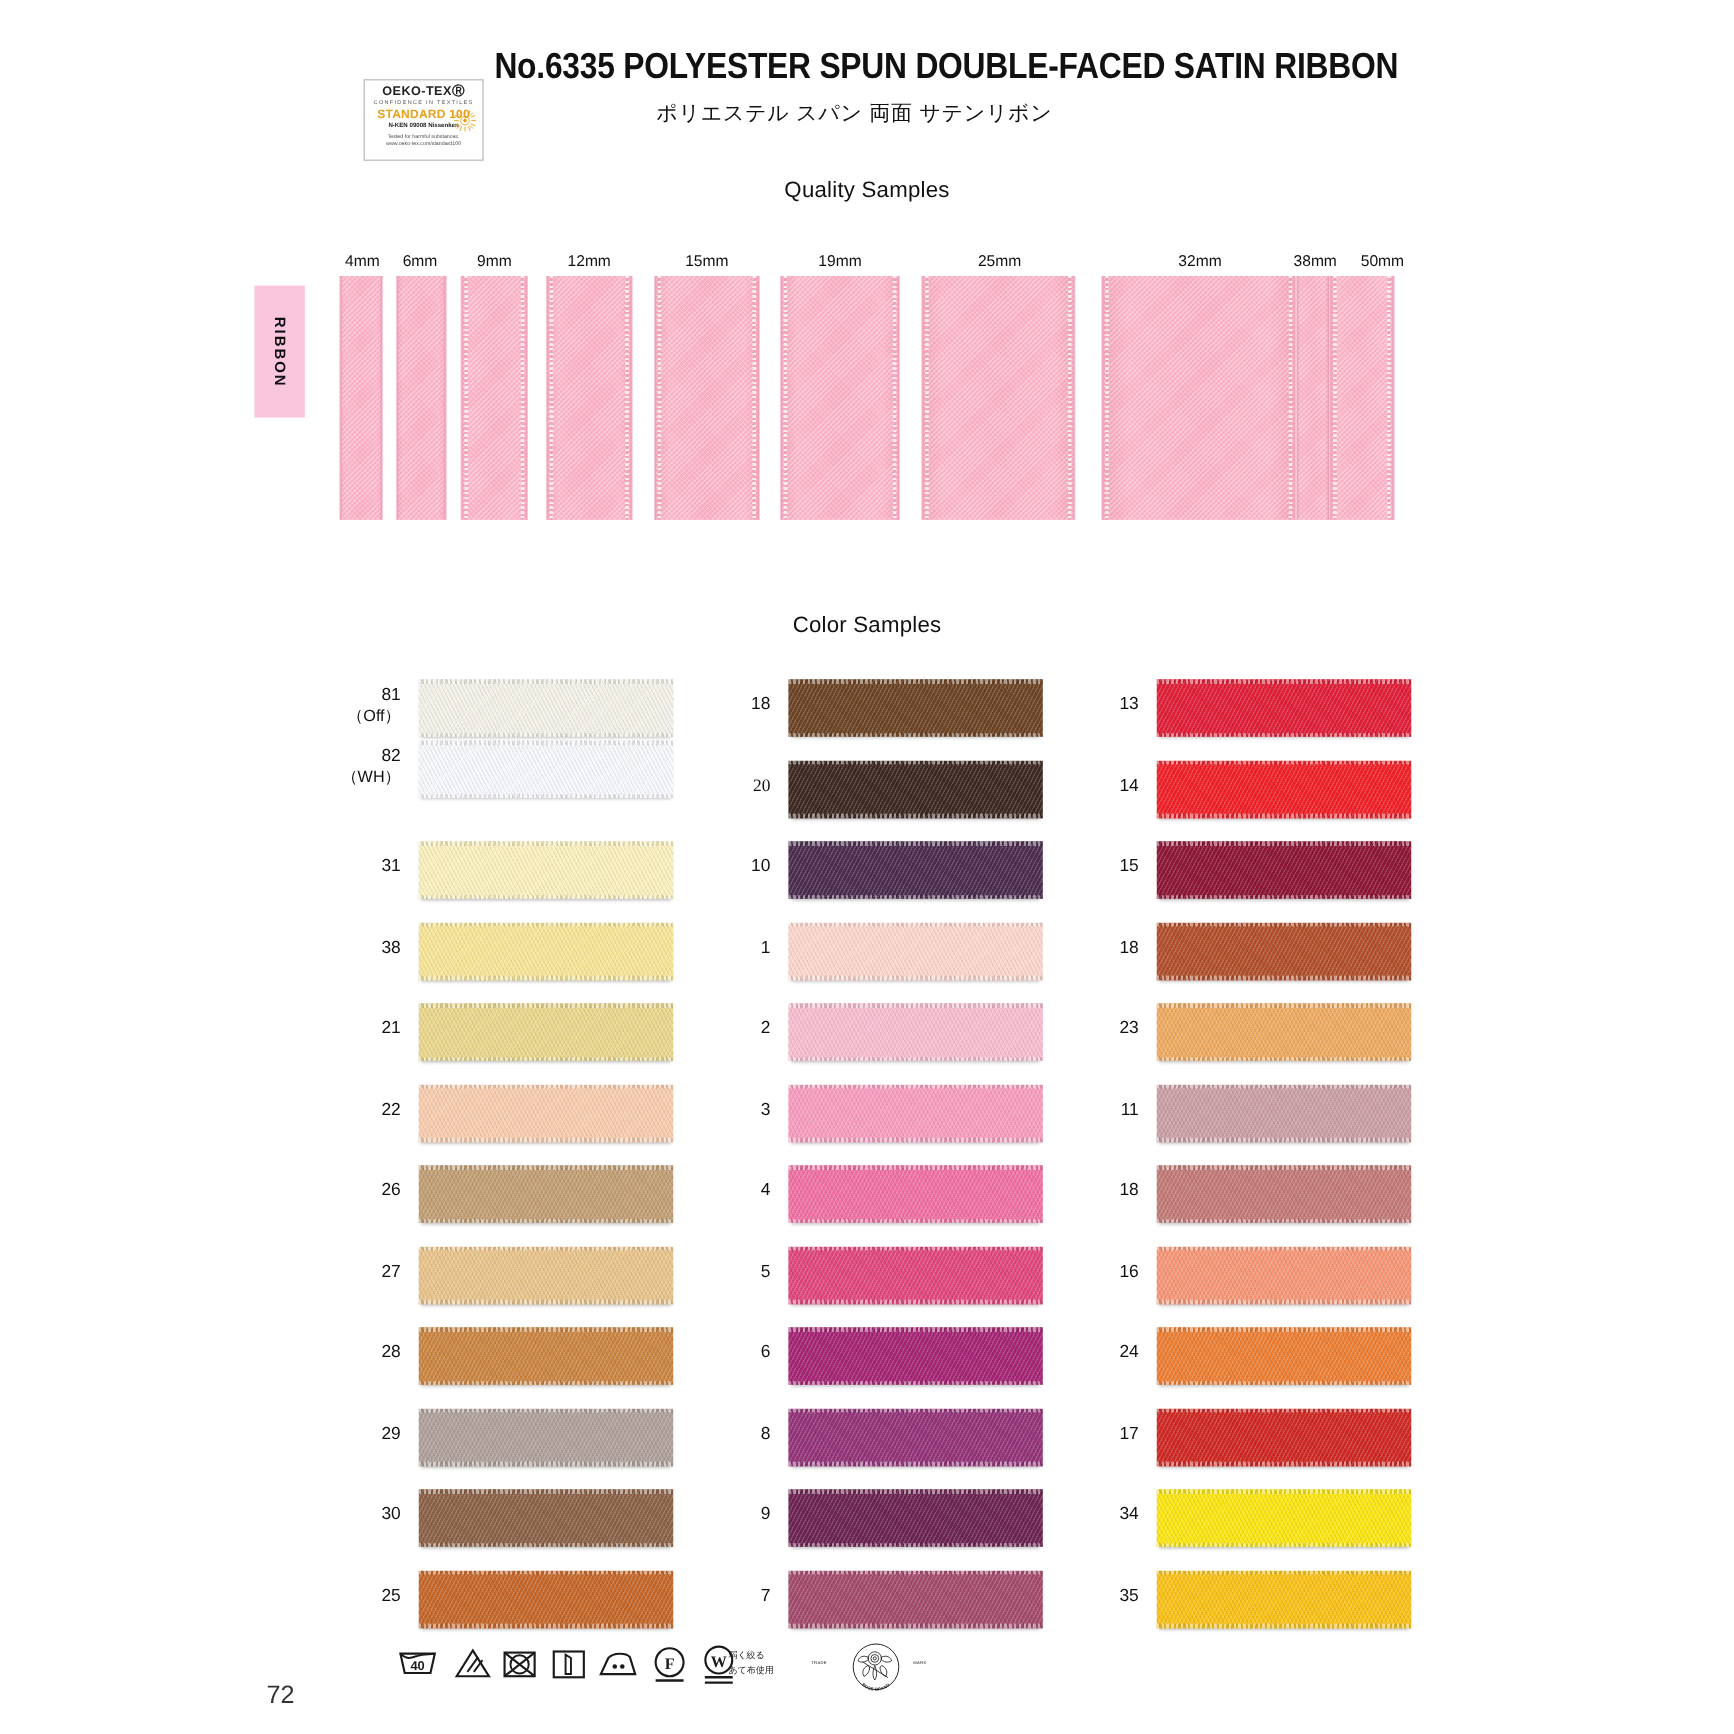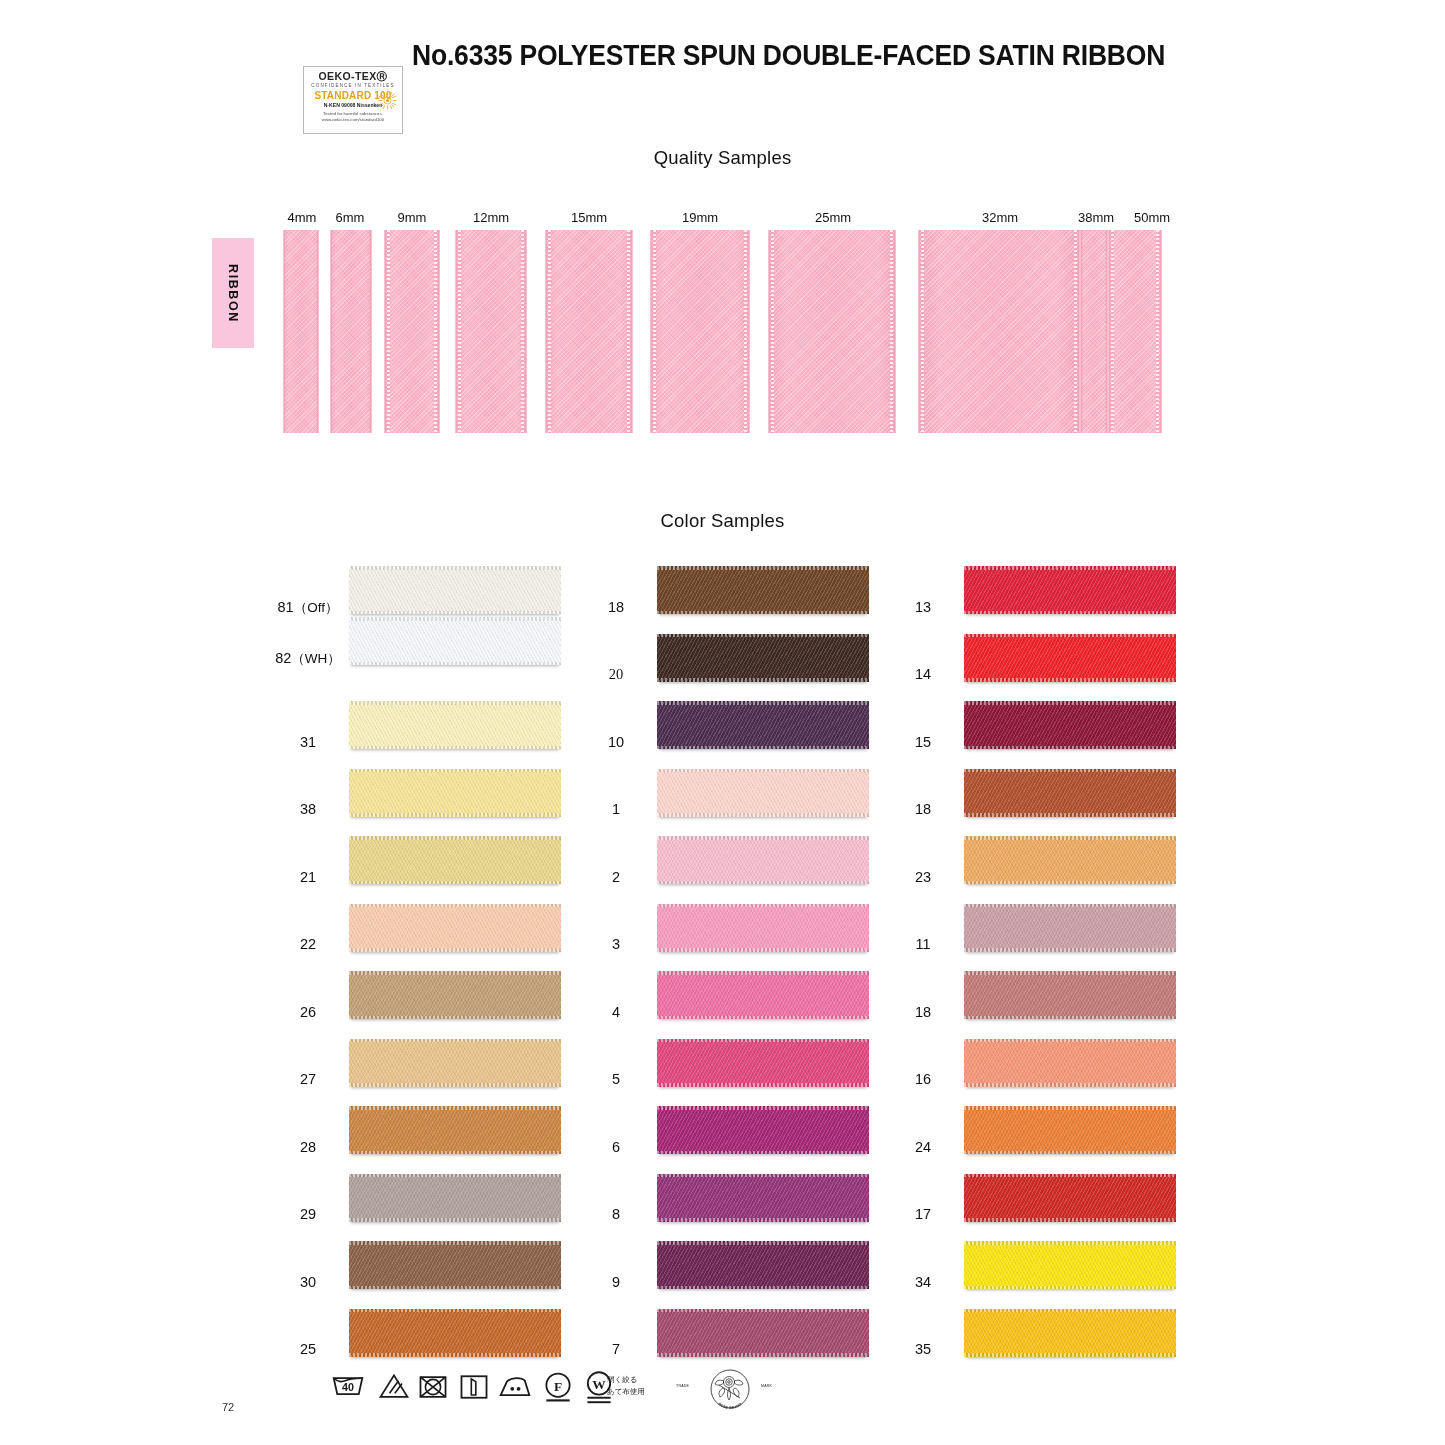--- a/index.html
+++ b/index.html
@@ -97,42 +97,42 @@
   .q-edge.r { background:linear-gradient(90deg,#f4aac0,#ef9ab2 55%,#fff0f4); }
   .q-stitch { position:absolute; top:0; bottom:0; width:3px;
     background:repeating-linear-gradient(180deg, rgba(255,255,255,.75) 0 2px, rgba(241,156,178,.55) 2px 4px); }
 
   
   #color-area { position:absolute; left:0; top:560px; width:1445px; height:820px; }
   .c-col { position:absolute; top:0; width:320px; }
   .c-row { position:absolute; height:56px; left:0; width:320px; }
   .c-code {
     position:absolute; left:0; top:0; width:56px; height:56px;
-    display:flex; flex-direction:row; align-items:flex-end; justify-content:center;
+    display:flex; flex-direction:column; align-items:flex-end; justify-content:center;
     font-size:14.5px; color:#111; line-height:1.18; text-align:right;
     padding-right:4px;
   }
   .c-code .sub { font-size:13.5px; }
   .c-swatch {
     position:absolute; left:67px; top:6px; width:212px; height:48px;
     background-image:
       repeating-linear-gradient(118deg, rgba(255,255,255,.17) 0 1px, rgba(0,0,0,0) 1px 3px),
       repeating-linear-gradient(62deg, rgba(0,0,0,.07) 0 1px, rgba(0,0,0,0) 1px 3px);
     box-shadow:0 3px 3px -2px rgba(0,0,0,.30);
   }
   .c-swatch::before, .c-swatch::after {
     content:""; position:absolute; left:0; right:0; height:3.5px;
     background:repeating-linear-gradient(90deg, rgba(255,255,255,.45) 0 2px, rgba(0,0,0,.10) 2px 4px);
   }
   .c-swatch::before { top:0; }
   .c-swatch::after  { bottom:0; }
 
   
   #footer { position:absolute; left:0; top:1370px; width:1445px; height:75px; }
-  #page-num { position:absolute; left:222px; top:31px; font-size:11px; color:#333; }
+  #page-num { position:absolute; left:222px; top:31px; font-size:21px; color:#333; }
 
   .care-icon { position:absolute; top:0; width:36px; height:34px; }
   #care-note {
     position:absolute; left:607px; top:4px; font-size:7.5px;
     color:#222; line-height:1.65; white-space:nowrap;
   }
   #brand-logo { position:absolute; left:675px; top:-4px; width:110px; height:52px; }
   .brand-txt { font-size:7px; letter-spacing:.5px; fill:#1a1a1a; }
 </style>
 </head>
@@ -169,20 +169,21 @@
           <line x1="30" y1="26" x2="38" y2="29"></line>
         <line x1="2" y1="29" x2="10" y2="26"></line>
           <line x1="30" y1="14" x2="38" y2="11"></line>
       </g>
       <circle cx="20" cy="20" r="3.2" fill="#e8a117"></circle>
     </svg>
   </div>
 
   <div id="title-block">
     <div id="main-title">No.6335 POLYESTER SPUN DOUBLE-FACED SATIN RIBBON</div>
+    <div id="jp-title">ポリエステル スパン 両面 サテンリボン</div>
   </div>
 
 </div>
 
 <div class="section-heading" id="qs-heading">Quality Samples</div>
 
 <div id="ribbon-tab" style="background: rgb(249, 198, 221);">
   <span>RIBBON</span>
 </div>
 

